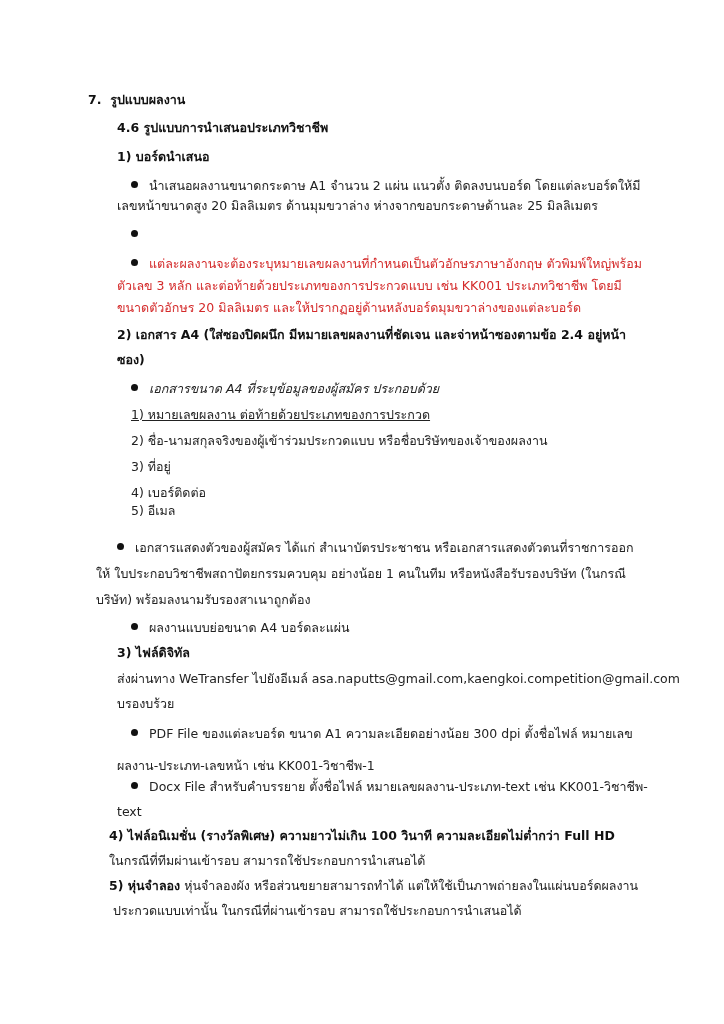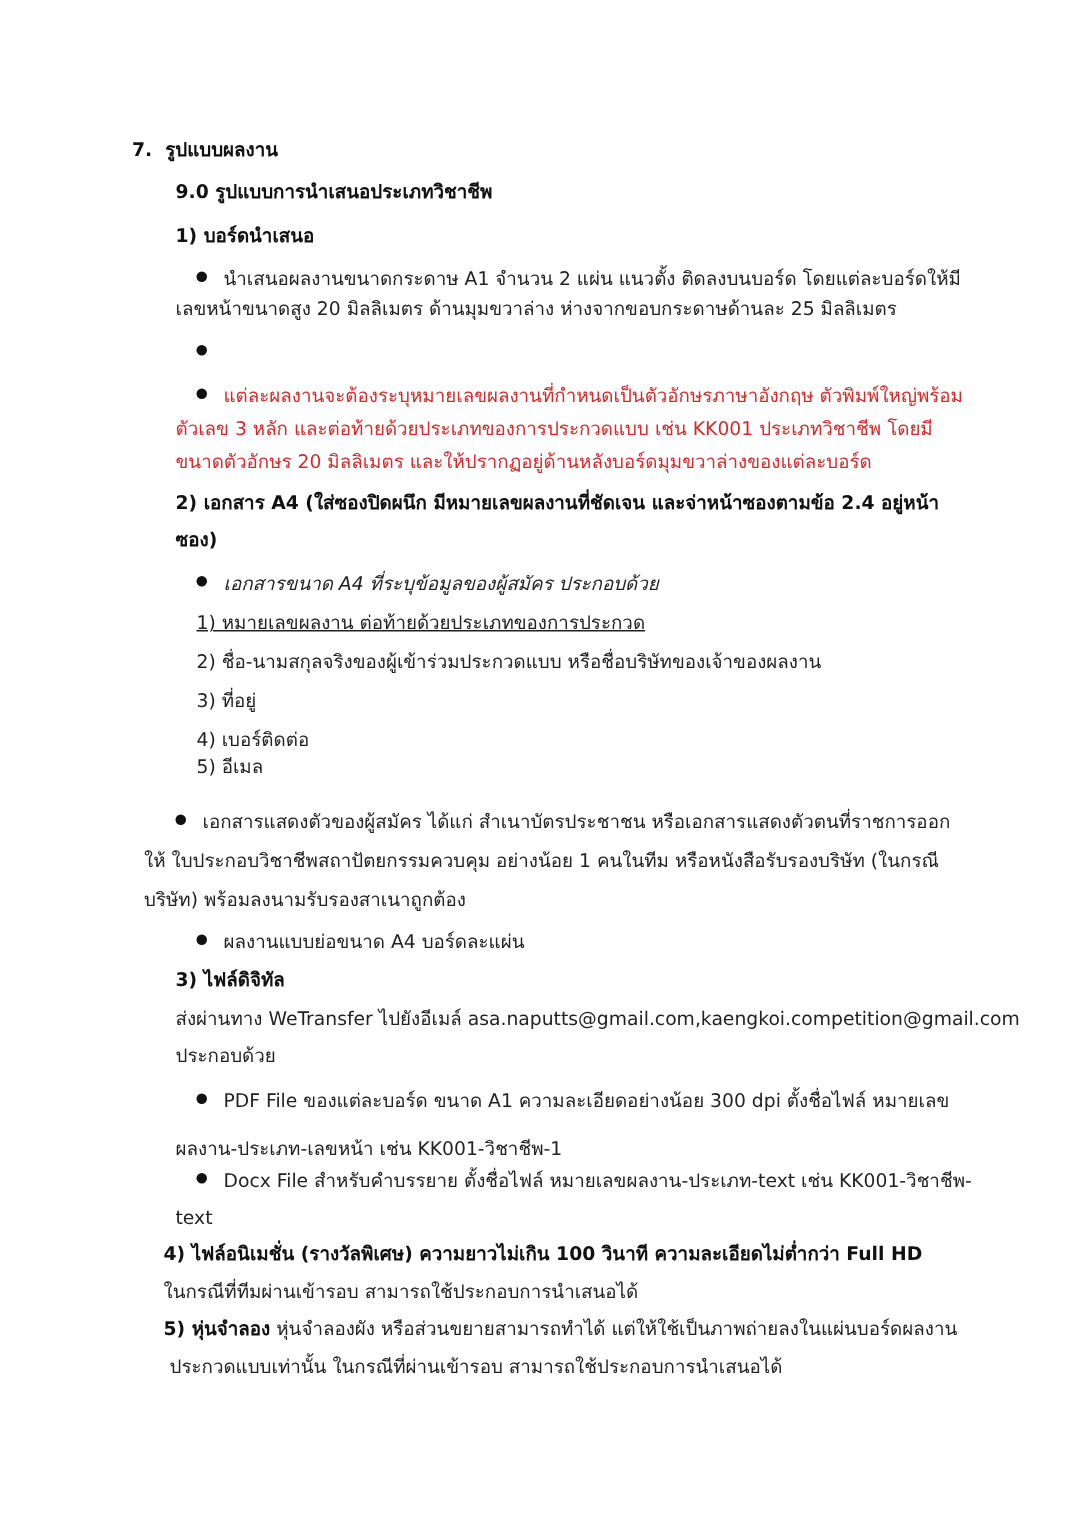--- a/index.html
+++ b/index.html
@@ -10,21 +10,21 @@
   }
   .line { position: absolute; white-space: nowrap; line-height: 20px; }
   .bold { font-weight: bold; color: #111111; }
   .red { color: #d42a2a; }
   .bullet { display: inline-block; width: 7px; height: 7px; border-radius: 50%; background: #111; margin-right: 11px; vertical-align: 2px; }
 </style>
 </head>
 <body>
 
 <div class="line bold" style="left:88px; top:90px;"><span>7.</span>&nbsp;&nbsp;<span>รูปแบบผลงาน</span></div>
-<div class="line bold" style="left:117px; top:118px;">9.0 รูปแบบการนำเสนอประเภทวิชาชีพ</div>
+<div class="line bold" style="left:117px; top:118px;">4.6 รูปแบบการนำเสนอประเภทวิชาชีพ</div>
 <div class="line bold" style="left:117px; top:147px;">1) บอร์ดนำเสนอ</div>
 
 <div class="line" style="left:131px; top:176px;"><span class="bullet"></span><span>นำเสนอผลงานขนาดกระดาษ A1 จำนวน 2 แผ่น แนวตั้ง ติดลงบนบอร์ด โดยแต่ละบอร์ดให้มี</span></div>
 <div class="line" style="left:117px; top:196px;">เลขหน้าขนาดสูง 20 มิลลิเมตร ด้านมุมขวาล่าง ห่างจากขอบกระดาษด้านละ 25 มิลลิเมตร</div>
 <div class="line" style="left:131px; top:225px;"><span class="bullet"></span></div>
 <div class="line red" style="left:131px; top:254px;"><span class="bullet"></span><span>แต่ละผลงานจะต้องระบุหมายเลขผลงานที่กำหนดเป็นตัวอักษรภาษาอังกฤษ ตัวพิมพ์ใหญ่พร้อม</span></div>
 <div class="line red" style="left:117px; top:276px;">ตัวเลข 3 หลัก และต่อท้ายด้วยประเภทของการประกวดแบบ  เช่น KK001 ประเภทวิชาชีพ โดยมี</div>
 <div class="line red" style="left:117px; top:298px;">ขนาดตัวอักษร 20 มิลลิเมตร และให้ปรากฏอยู่ด้านหลังบอร์ดมุมขวาล่างของแต่ละบอร์ด</div>
 
 <div class="line bold" style="left:117px; top:325px;">2) เอกสาร A4 (ใส่ซองปิดผนึก มีหมายเลขผลงานที่ชัดเจน และจ่าหน้าซองตามข้อ  2.4 อยู่หน้า</div>
@@ -36,21 +36,21 @@
 <div class="line" style="left:131px; top:483px;">4) เบอร์ติดต่อ</div>
 <div class="line" style="left:131px; top:501px;">5) อีเมล</div>
 
 <div class="line" style="left:117px; top:538px;"><span class="bullet"></span><span>เอกสารแสดงตัวของผู้สมัคร ได้แก่ สำเนาบัตรประชาชน หรือเอกสารแสดงตัวตนที่ราชการออก</span></div>
 <div class="line" style="left:96px; top:564px;">ให้ ใบประกอบวิชาชีพสถาปัตยกรรมควบคุม  อย่างน้อย  1 คนในทีม หรือหนังสือรับรองบริษัท (ในกรณี</div>
 <div class="line" style="left:96px; top:590px;">บริษัท) พร้อมลงนามรับรองสาเนาถูกต้อง</div>
 <div class="line" style="left:131px; top:618px;"><span class="bullet"></span><span>ผลงานแบบย่อขนาด A4 บอร์ดละแผ่น</span></div>
 
 <div class="line bold" style="left:117px; top:643px;">3) ไฟล์ดิจิทัล</div>
 <div class="line" style="left:117px; top:669px;">ส่งผ่านทาง WeTransfer ไปยังอีเมล์ asa.naputts@gmail.com,kaengkoi.competition@gmail.com</div>
-<div class="line" style="left:117px; top:694px;">ประกอบด้วย</div>
+<div class="line" style="left:117px; top:694px;">บรองบร้วย</div>
 <div class="line" style="left:131px; top:724px;"><span class="bullet"></span><span>PDF File ของแต่ละบอร์ด  ขนาด A1 ความละเอียดอย่างน้อย 300 dpi ตั้งชื่อไฟล์ หมายเลข</span></div>
 <div class="line" style="left:117px; top:756px;">ผลงาน-ประเภท-เลขหน้า เช่น KK001-วิชาชีพ-1</div>
 <div class="line" style="left:131px; top:777px;"><span class="bullet"></span><span>Docx File สำหรับคำบรรยาย ตั้งชื่อไฟล์ หมายเลขผลงาน-ประเภท-text เช่น KK001-วิชาชีพ-</span></div>
 <div class="line" style="left:117px; top:802px;">text</div>
 
 <div class="line bold" style="left:109px; top:826px;">4) ไฟล์อนิเมชั่น (รางวัลพิเศษ) ความยาวไม่เกิน 100 วินาที ความละเอียดไม่ต่ำกว่า Full HD</div>
 <div class="line" style="left:109px; top:851px;">ในกรณีที่ทีมผ่านเข้ารอบ สามารถใช้ประกอบการนำเสนอได้</div>
 <div class="line" style="left:109px; top:876px;"><span class="bold">5) หุ่นจำลอง</span><span> หุ่นจำลองผัง หรือส่วนขยายสามารถทำได้ แต่ให้ใช้เป็นภาพถ่ายลงในแผ่นบอร์ดผลงาน</span></div>
 <div class="line" style="left:113px; top:901px;">ประกวดแบบเท่านั้น ในกรณีที่ผ่านเข้ารอบ สามารถใช้ประกอบการนำเสนอได้</div>
 

